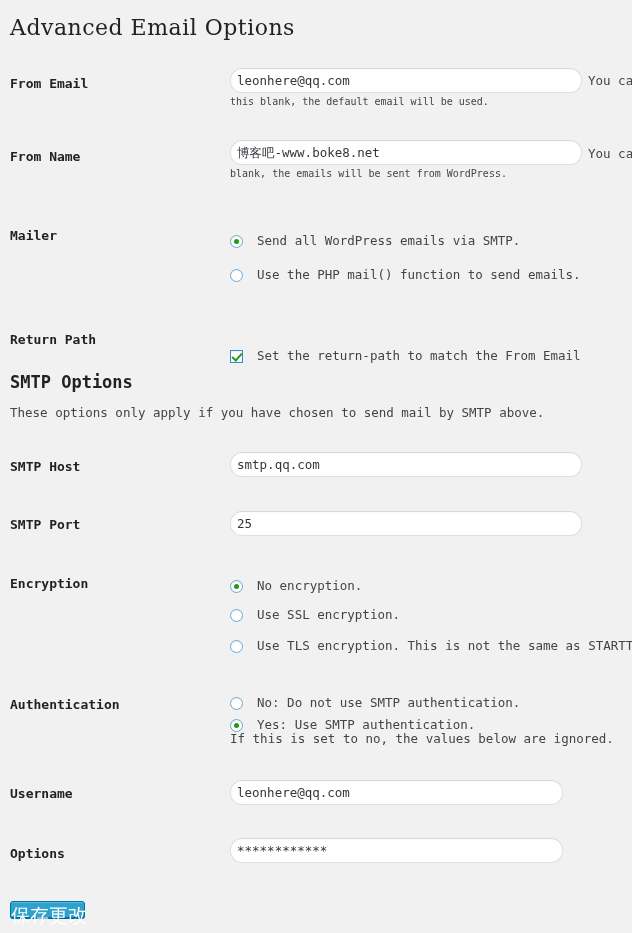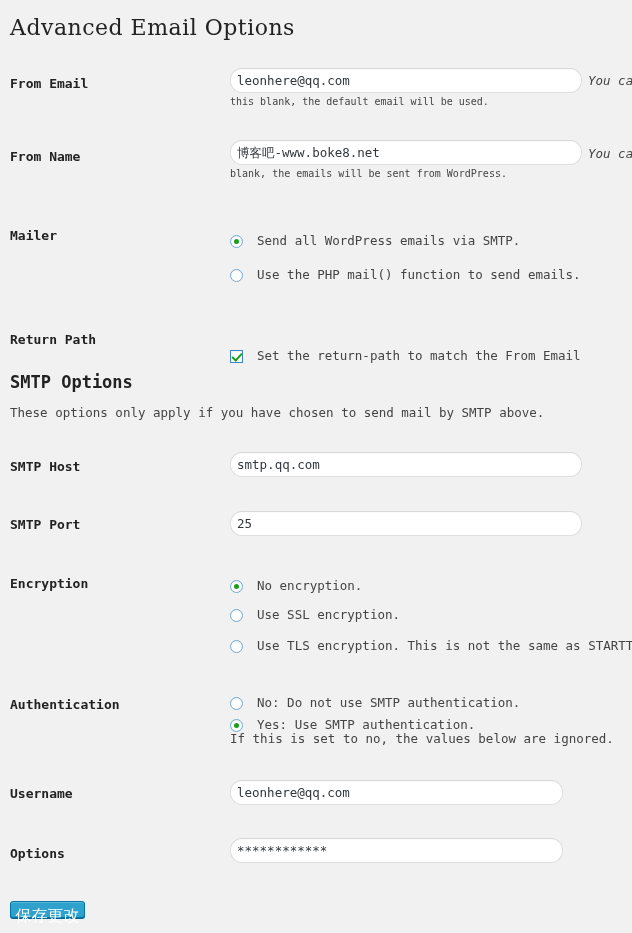--- a/index.html
+++ b/index.html
@@ -79,21 +79,20 @@
   .field.narrow{ width: 333px; }
 
   
   .sidehint {
     position: absolute;
     left: 588px;
     font-family: "DejaVu Sans Mono", monospace;
     font-size: 12.5px;
     color: #444;
     white-space: nowrap;
-    font-style: italic;
   }
 
   
   .hint {
     position: absolute;
     left: 230px;
     font-family: "DejaVu Sans Mono", monospace;
     font-size: 10px;
     color: #444;
     white-space: nowrap;
@@ -162,21 +161,21 @@
     position: absolute;
     left: 10px;
     width: 75px;
     height: 17px;
     background: #2ea2cc;
     border: 1px solid #0074a2;
     border-radius: 3px;
     box-shadow: 0 1px 0 rgba(120,200,230,0.6) inset, 0 1px 0 #006799;
     color: #fff;
     font-family: "DejaVu Sans", sans-serif;
-    font-size: 16px;
+    font-size: 19px;
     line-height: 27px;
     text-align: center;
     cursor: pointer;
     padding: 0;
     white-space: nowrap;
   }
 </style>
 </head>
 <body>
 

